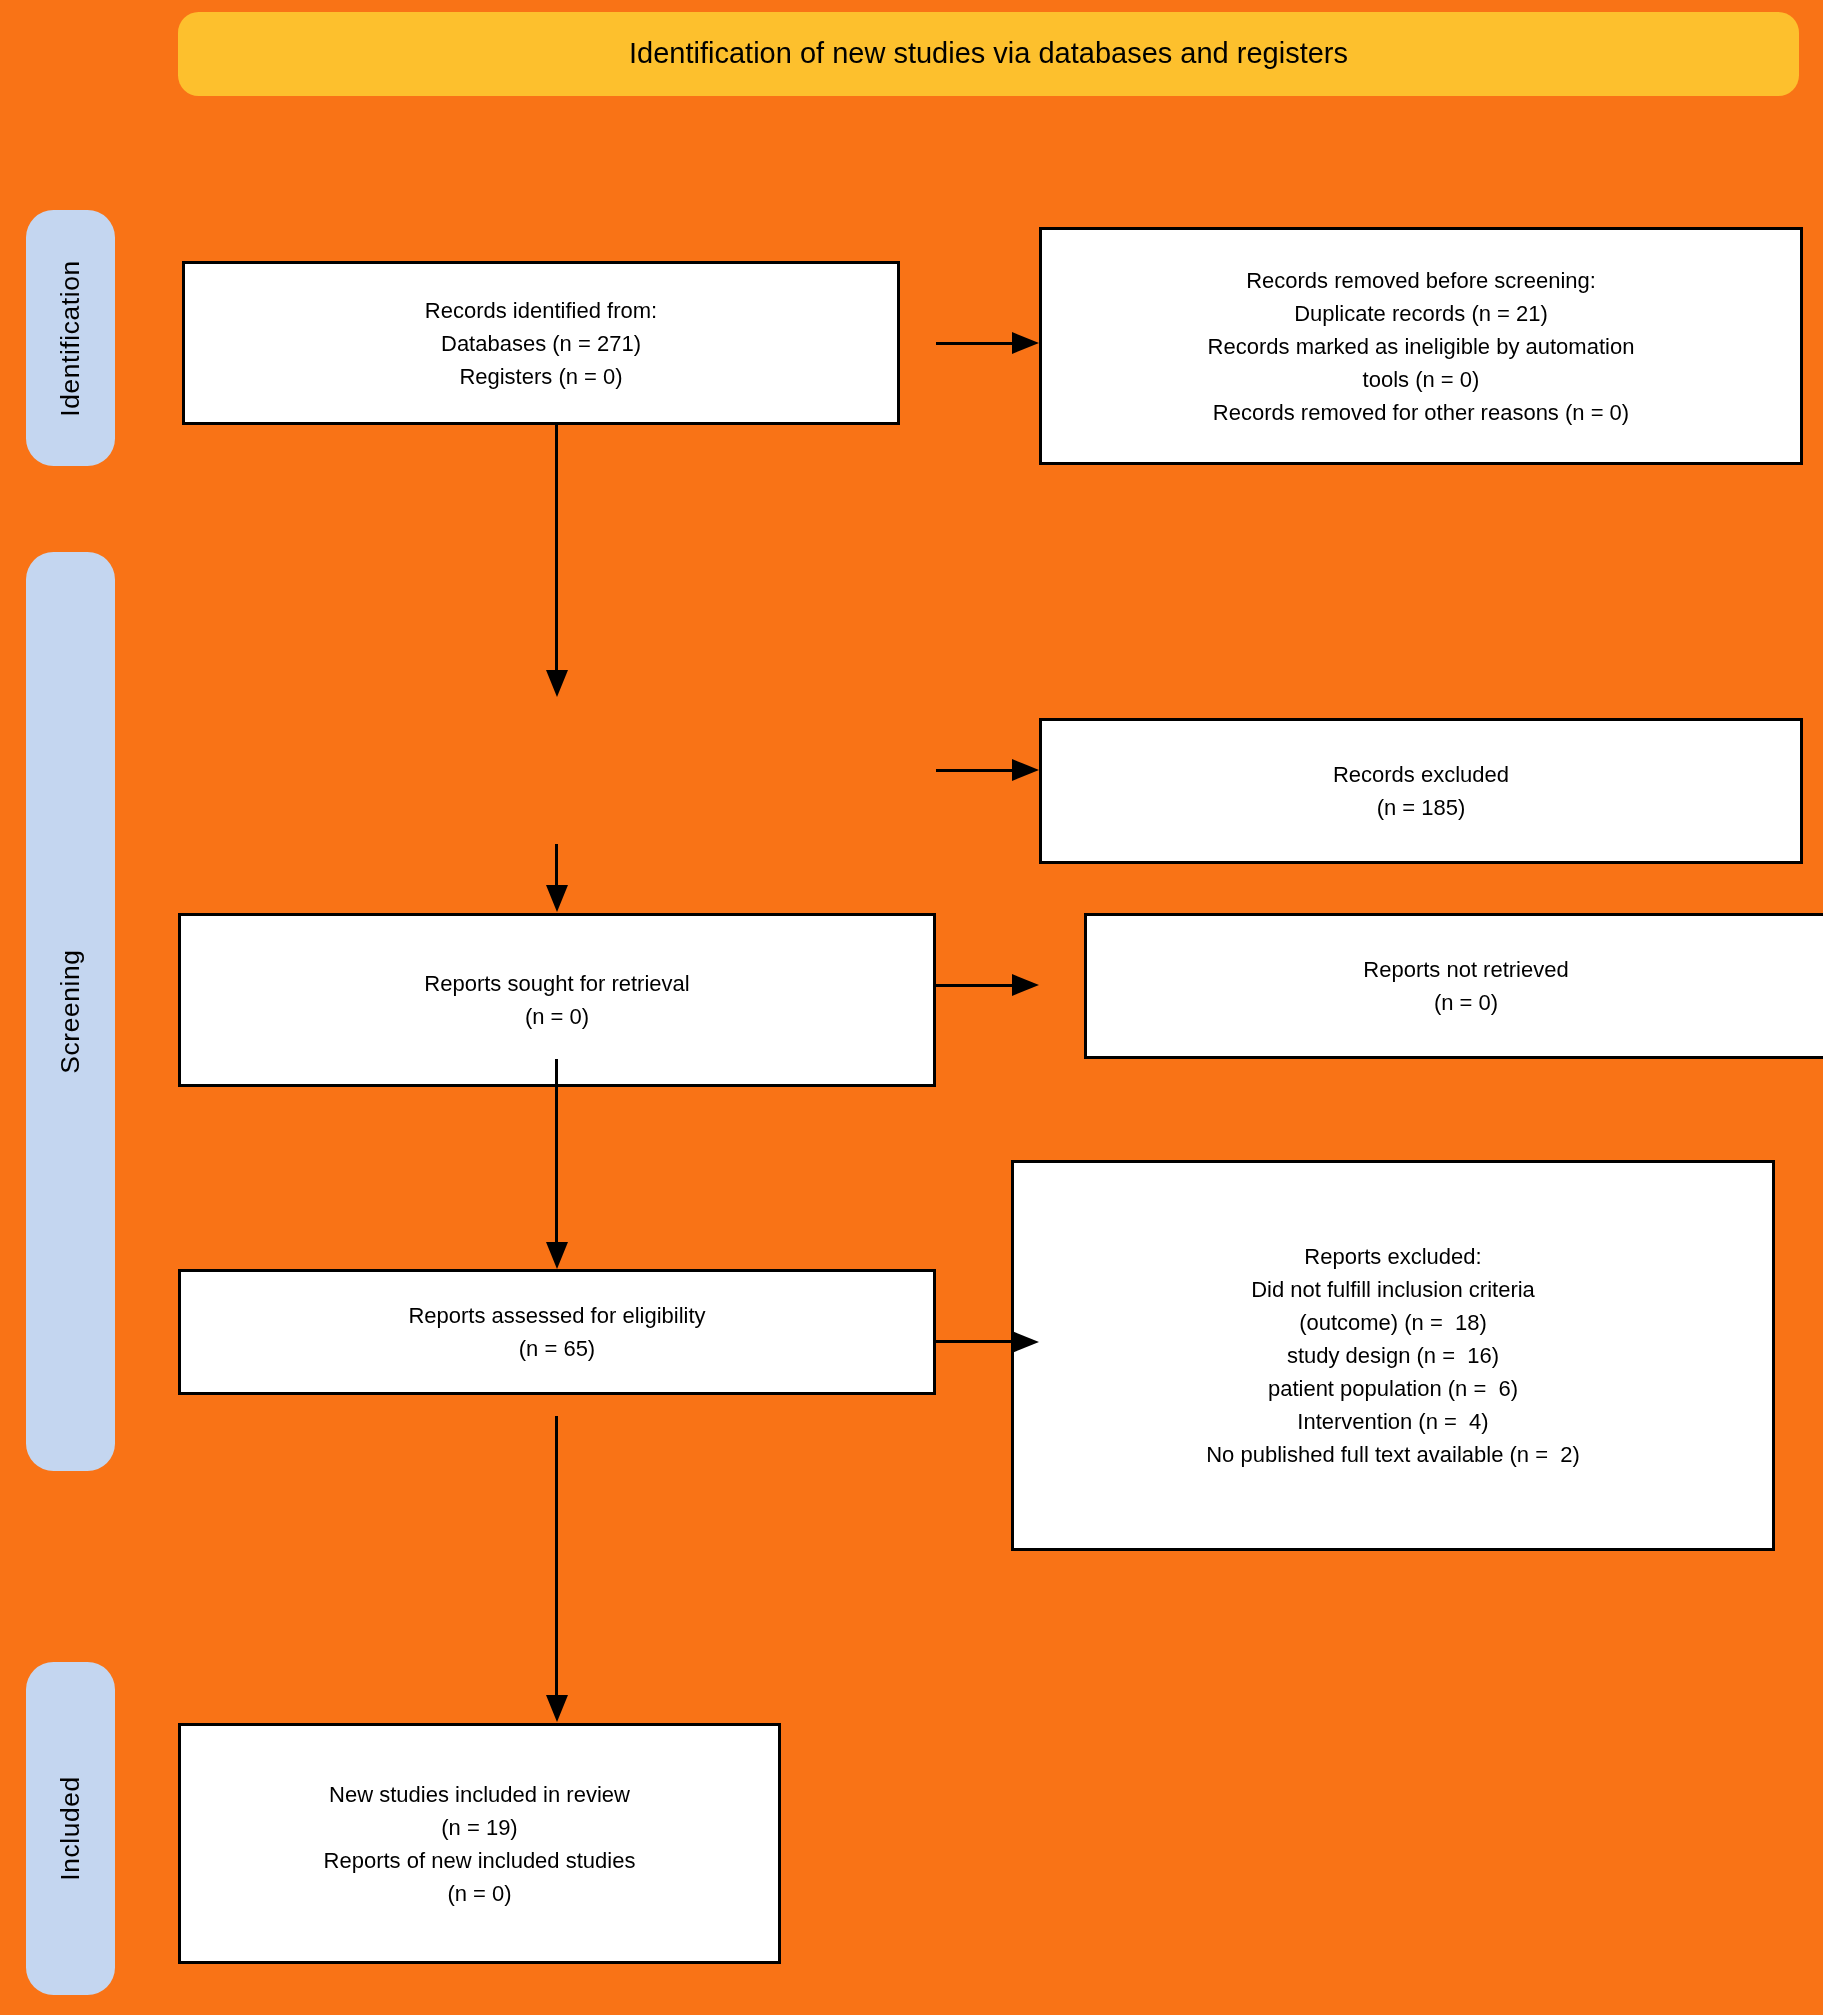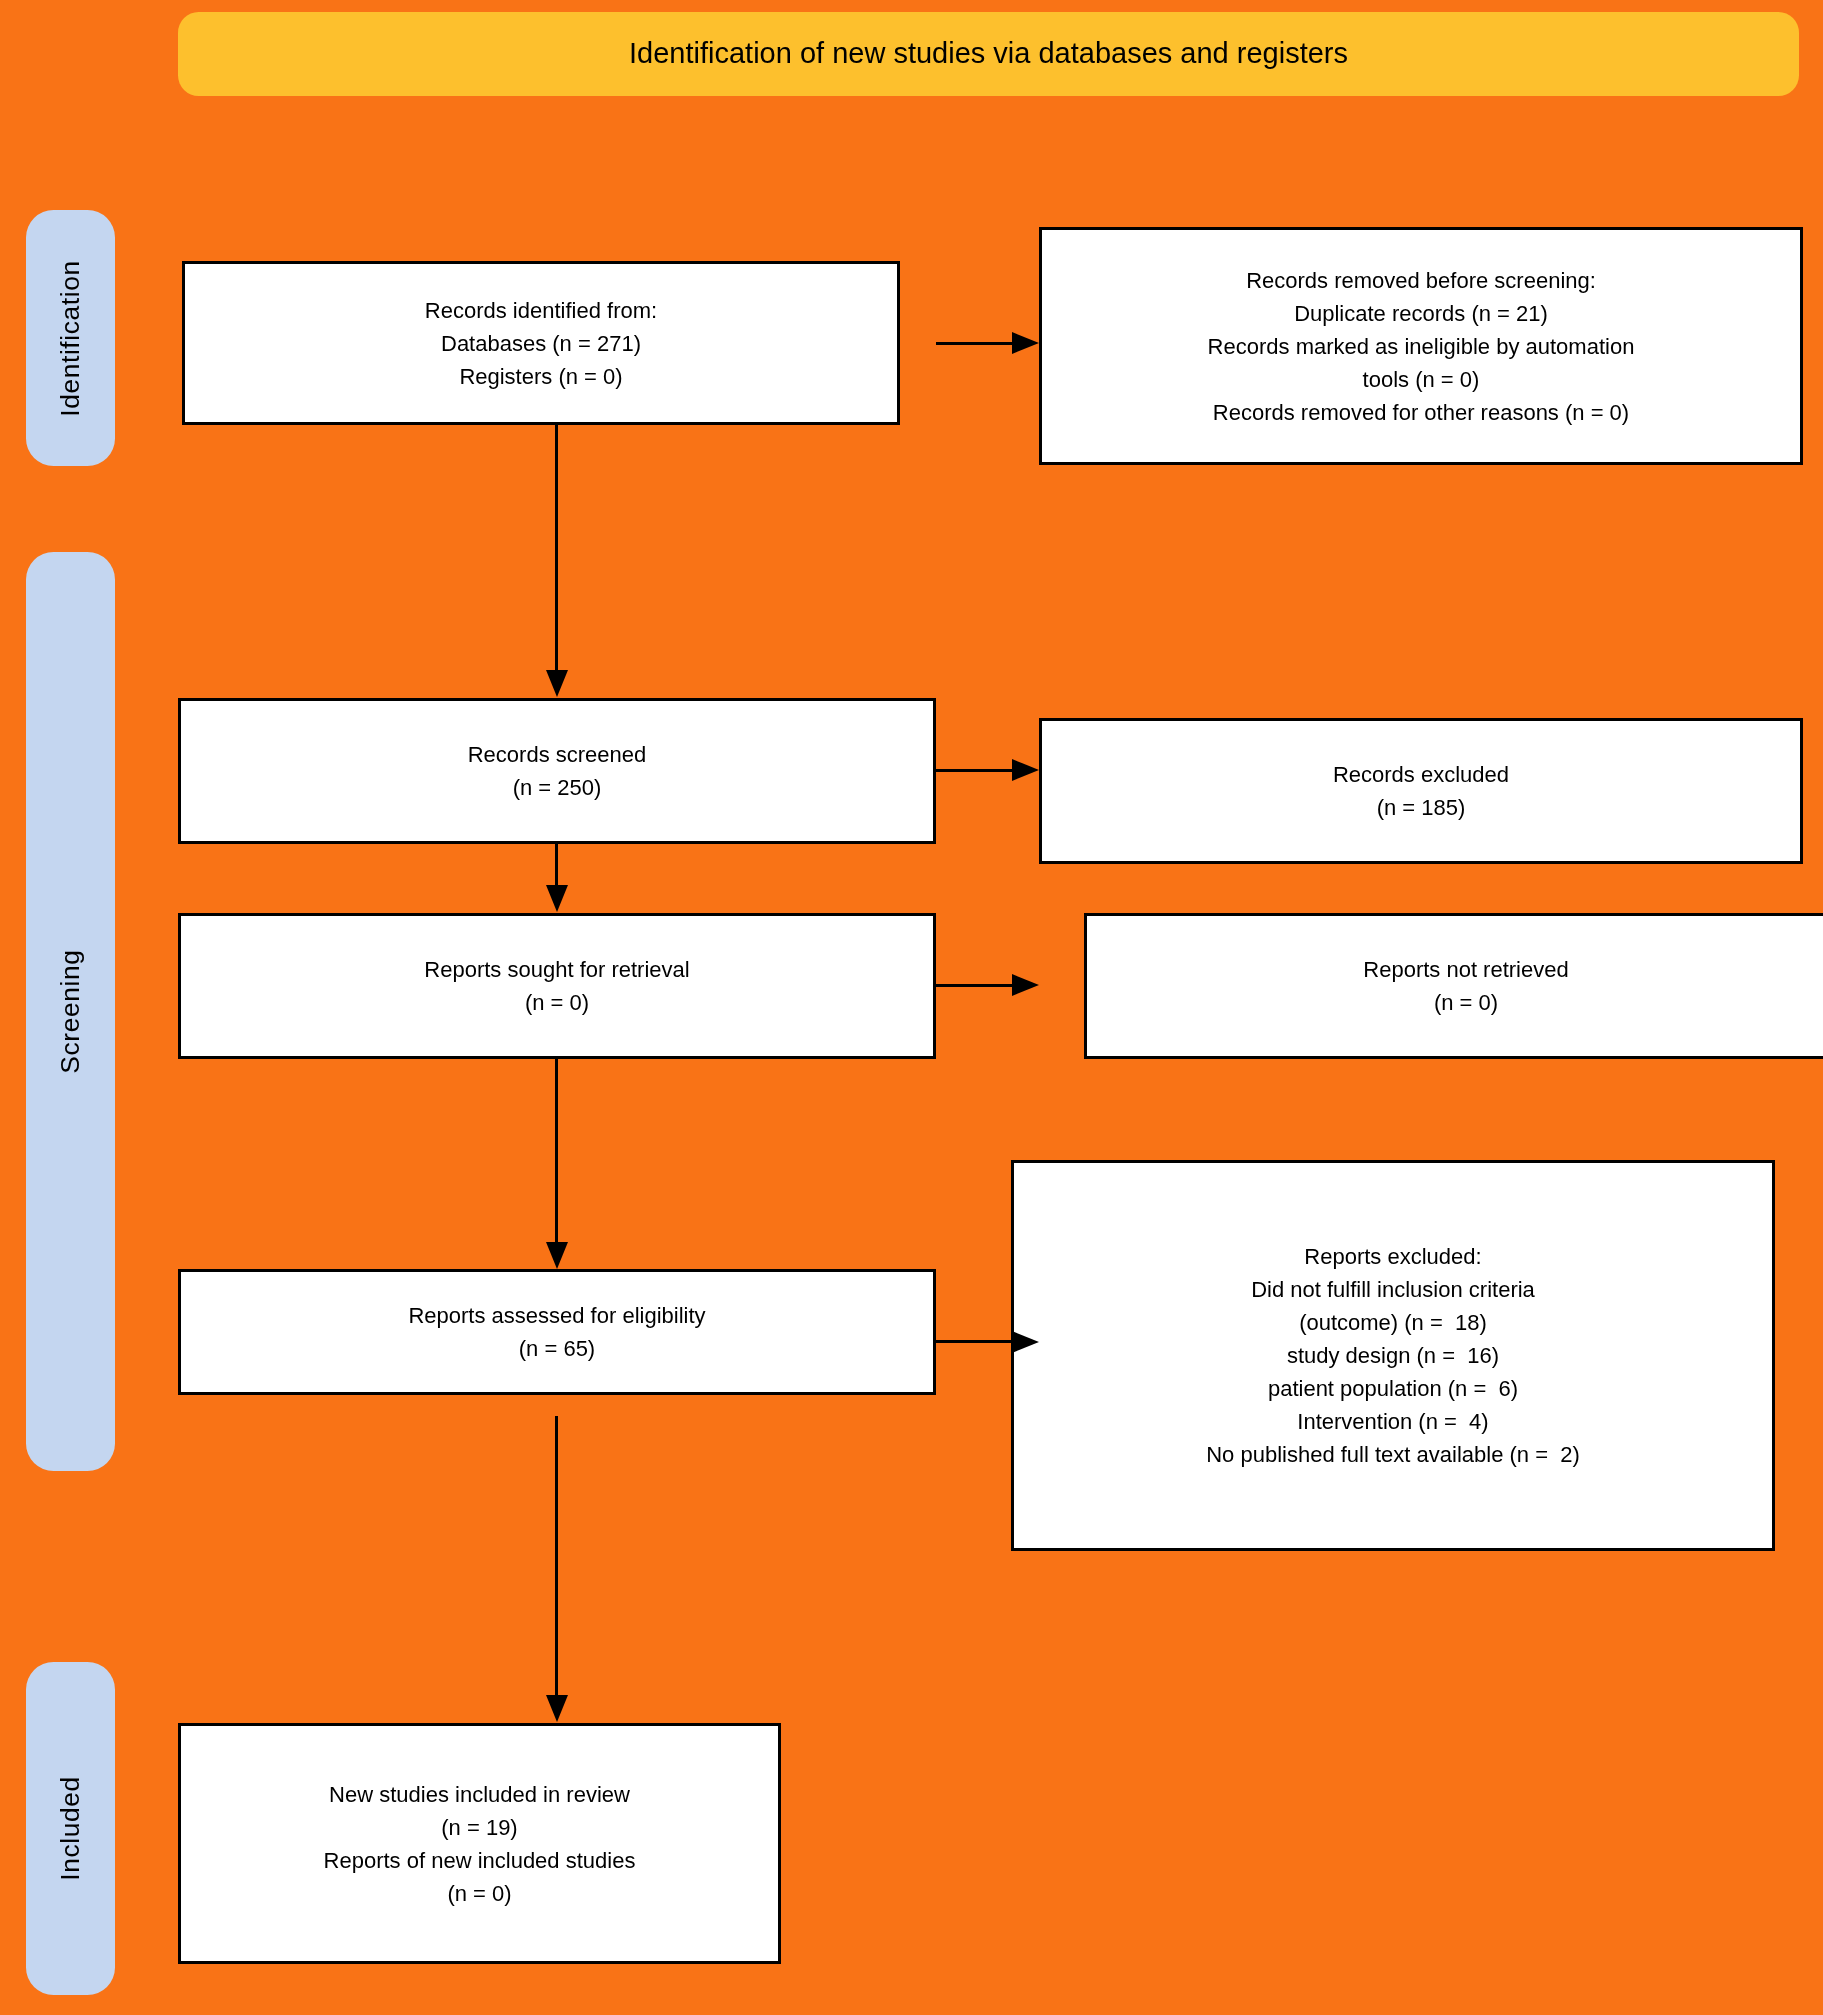--- a/index.html
+++ b/index.html
@@ -34,21 +34,21 @@
 
   .box{
     position:absolute;box-sizing:border-box;
     background:var(--box-bg);border:3.4px solid var(--line);
     display:flex;align-items:center;justify-content:center;
     text-align:center;white-space:pre-wrap;
     font-size:22px;line-height:1.5;padding:4.6px 16px;
   }
   .b1{left:182px;top:261px;width:718px;height:164px;}
   .b2{left:178px;top:698px;width:758px;height:146px;}
-  .b3{left:178px;top:913px;width:758px;height:146px;text-align:center;}
+  .b3{left:178px;top:913px;width:758px;height:174px;text-align:center;}
   .b4{left:178px;top:1269px;width:758px;height:126px;}
   .b5{left:178px;top:1723px;width:603px;height:241px;}
   .r1{left:1039px;top:227px;width:764px;height:238px;}
   .r2{left:1039px;top:698px;width:764px;height:146px;margin-top:20px;}
   .r3{left:1084px;top:913px;width:764px;height:146px;}
   .r4{left:1011px;top:1160px;width:764px;height:391px;}
 
   .vline{position:absolute;width:2.9px;background:var(--line);}
   .hline{position:absolute;height:2.9px;background:var(--line);}
   .head-down{
@@ -82,22 +82,20 @@
   </div>
 
   <div class="box b1">Records identified from:
 Databases (n = 271)
 Registers (n = 0)</div>
   <div class="box r1">Records removed before screening:
 Duplicate records (n = 21)
 Records marked as ineligible by automation
 tools (n = 0)
 Records removed for other reasons (n = 0)</div>
-  <div class="box b2">Records screened
-(n = 250)</div>
   <div class="box r2">Records excluded
 (n = 185)</div>
   <div class="box b3">Reports sought for retrieval
 (n = 0)</div>
   <div class="box r3">Reports not retrieved
 (n = 0)</div>
   <div class="box b4">Reports assessed for eligibility
 (n = 65)</div>
   <div class="box r4">Reports excluded:
 Did not fulfill inclusion criteria

